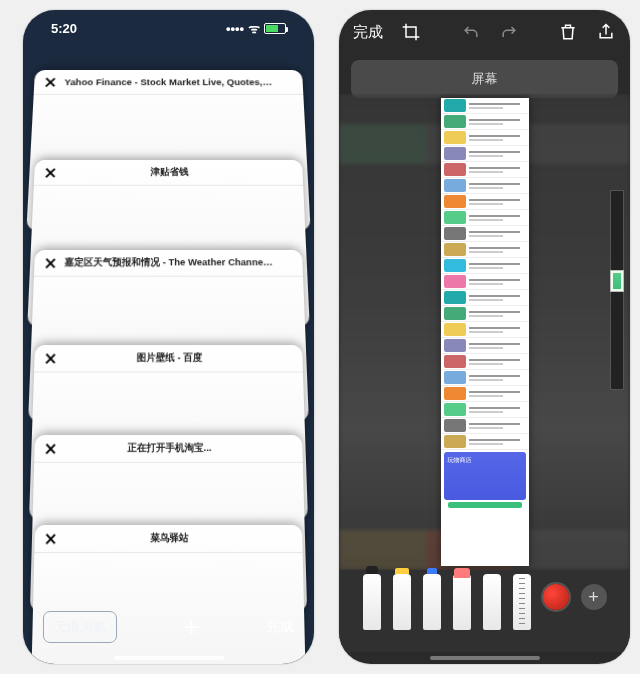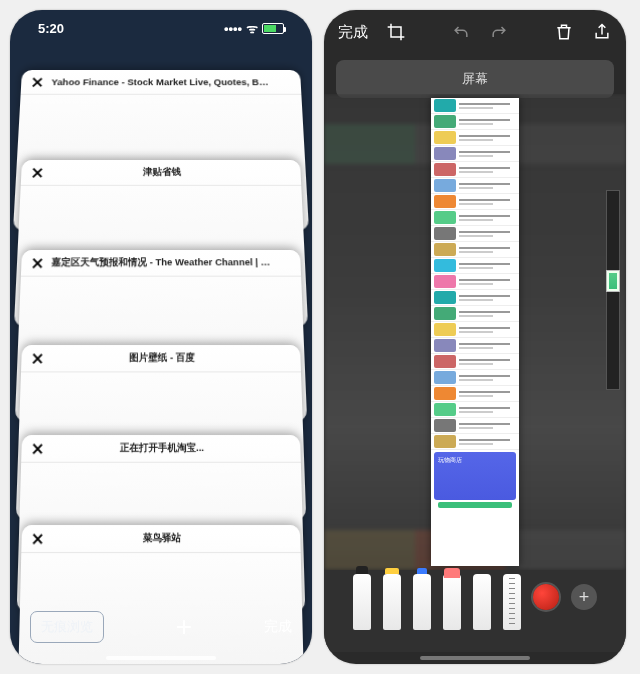--- a/index.html
+++ b/index.html
@@ -1,18 +1,18 @@
 <!DOCTYPE html>
 <html><head>
 <meta charset="utf-8">
 <style>
   * { margin: 0; padding: 0; box-sizing: border-box; font-family: -apple-system, "Helvetica Neue", Arial, sans-serif; }
   body { background: #f0f0f0; width: 640px; height: 674px; overflow: hidden; }
   .wrap { display: flex; gap: 12px; padding: 10px; }
-  .phone { width: 302px; height: 654px; border-radius: 32px; overflow: hidden; position: relative; background: #1b2a3f; box-shadow: 0 0 2px rgba(0,0,0,.3); }
+  .phone { width: 302px; height: 654px; border-radius: 32px; overflow: hidden; position: relative; background: #1b2a3f; box-shadow: 0 0 2px rgba(0,0,0,.3); margin-left: 13px; }
   .phone.dark { background: #2a2a2a; }
 
   
   .status { height: 36px; display: flex; align-items: center; justify-content: space-between; padding: 0 28px; color: #fff; font-size: 13px; font-weight: 600; }
   .status .right { display: flex; align-items: center; gap: 4px; }
   .batt { width: 22px; height: 11px; border: 1px solid #fff; border-radius: 2px; position: relative; }
   .batt::after { content:""; position:absolute; left:1px; top:1px; bottom:1px; width:60%; background:#4cd964; }
   .batt::before { content:""; position:absolute; right:-3px; top:3px; width:2px; height:5px; background:#fff; border-radius:0 1px 1px 0;}
 
   .tabs-area { position: absolute; top: 50px; left: 12px; right: 12px; bottom: 64px; perspective: 900px; perspective-origin: 50% 0%; }

